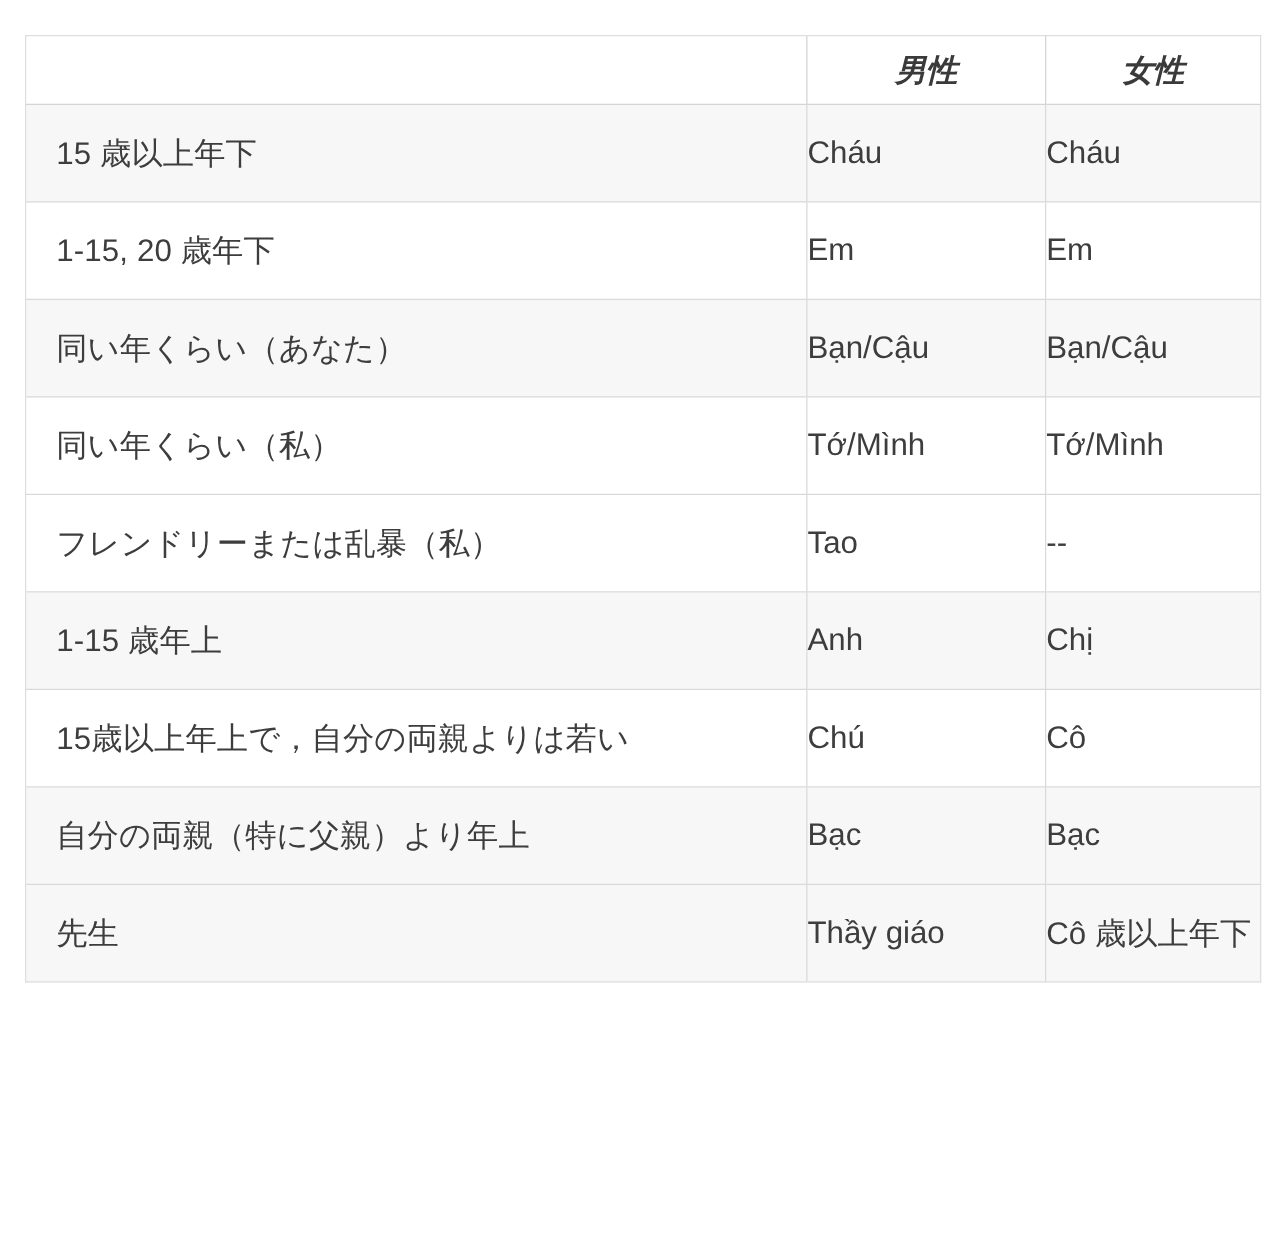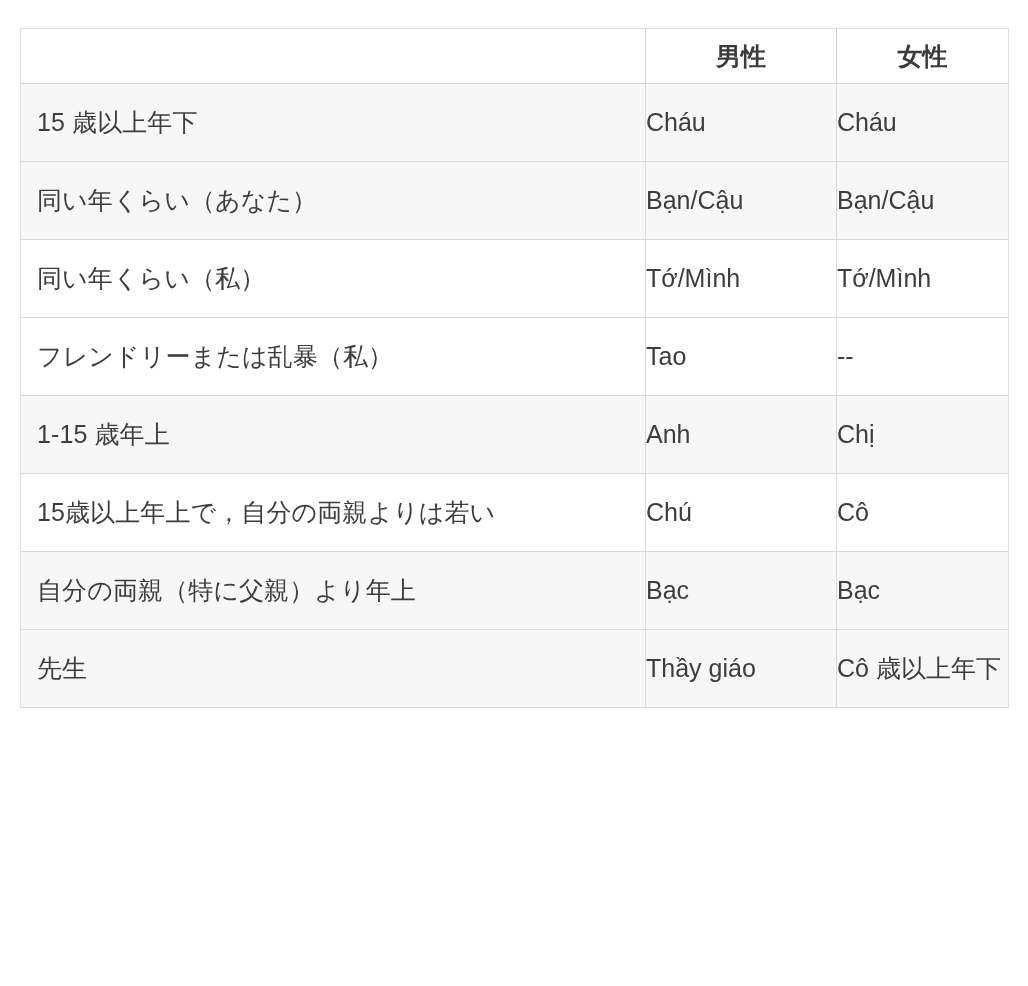--- a/index.html
+++ b/index.html
@@ -43,20 +43,21 @@
     box-sizing: border-box;
     background: #ffffff;
     border-bottom: 1px solid #d4d4d4;
     border-right: 1px solid #d4d4d4;
     font-weight: bold;
     font-size: 25px;
     color: #3a3a3a;
     text-align: center;
     vertical-align: middle;
     padding: 0;
+    font-style: italic;
   }
   thead th.th-desc {
     text-align: left;
   }
   thead th:last-child { border-right: none; }
 
   tbody td {
     height: 78px;
     box-sizing: border-box;
     border-bottom: 1px solid #d9d9d9;
@@ -65,21 +66,21 @@
     color: #3d3d3d;
     vertical-align: middle;
     padding: 0;
     white-space: nowrap;
   }
   tbody td:last-child { border-right: none; }
   tbody tr:last-child td { border-bottom: none; }
 
   tbody td.cell-desc {
     text-align: left;
-    padding-left: 16px;
+    padding-left: 24px;
     letter-spacing: 0.1px;
   }
   tbody td.cell-val {
     text-align: left;
   }
 
   tbody tr.stripe td { background: #f7f7f7; }
   tbody tr.plain  td { background: #ffffff; }
 </style>
 </head>
@@ -97,20 +98,25 @@
         <th class="th-desc"></th>
         <th>男性</th>
         <th>女性</th>
       </tr>
     </thead>
     <tbody>
       <tr class="stripe">
         <td class="cell-desc">15 歳以上年下</td>
         <td class="cell-val">Cháu</td>
         <td class="cell-val">Cháu</td>
+      </tr>
+      <tr class="plain">
+        <td class="cell-desc">1-15, 20 歳年下</td>
+        <td class="cell-val">Em</td>
+        <td class="cell-val">Em</td>
       </tr>
       <tr class="stripe">
         <td class="cell-desc">同い年くらい（あなた）</td>
         <td class="cell-val">Bạn/Cậu</td>
         <td class="cell-val">Bạn/Cậu</td>
       </tr>
       <tr class="plain">
         <td class="cell-desc">同い年くらい（私）</td>
         <td class="cell-val">Tớ/Mình</td>
         <td class="cell-val">Tớ/Mình</td>

